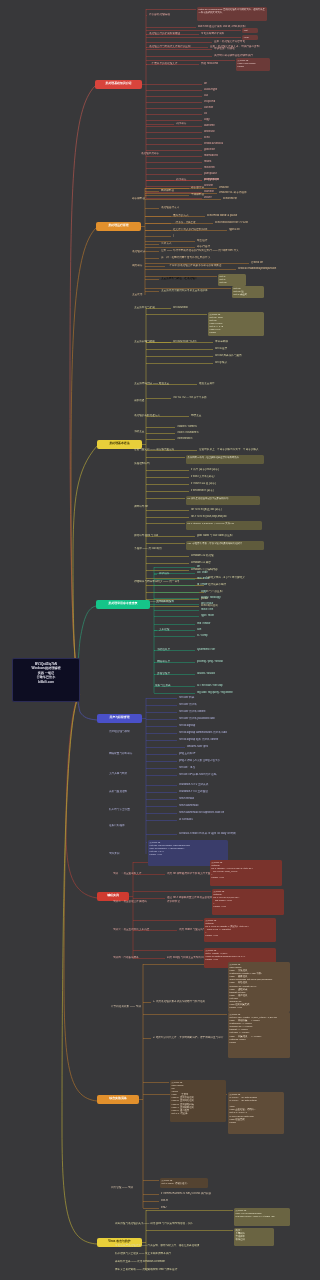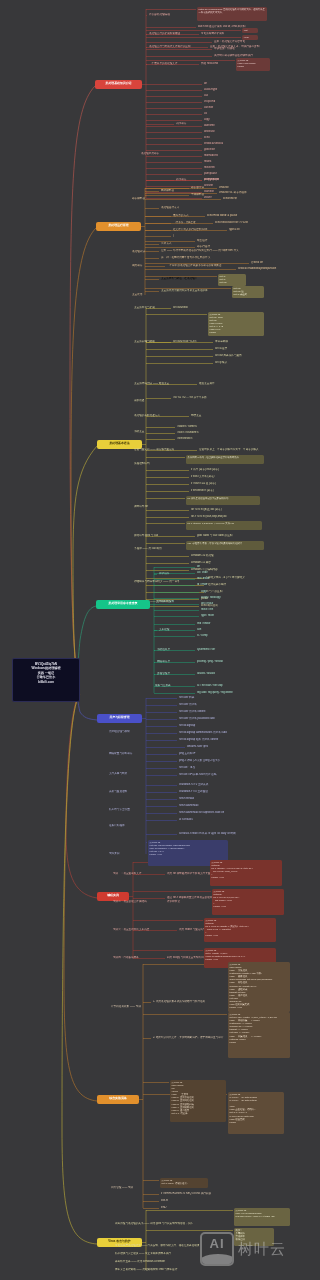--- a/index.html
+++ b/index.html
@@ -548,21 +548,14 @@
       <div class="node box b-khaki" style="left: 234px; top: 1228px; width: 40px; min-height: 18px;">防护：
 杀毒软件
 禁用脚本
 权限控制</div>
       <div class="node t t-yellow" style="left: 114px; top: 1244px; width: 112px; min-height: 5px;">常见的恶意批处理行为 —— 自我复制、删除系统文件、修改注册表启动项</div>
       <div class="node t t-yellow" style="left: 114px; top: 1252px; width: 80px; min-height: 5px;">防护措施与安全建议 —— 禁止未知来源脚本执行</div>
       <div class="node t t-yellow" style="left: 114px; top: 1260px; width: 72px; min-height: 5px;">杀毒软件查杀 —— 使用 Windows Defender</div>
       <div class="node t t-yellow" style="left: 114px; top: 1268px; width: 90px; min-height: 5px;">脚本安全执行策略 —— 用组策略限制 cmd 与脚本运行</div>
     </div>
 
-  <div class="wm" style="left:200px;top:1232px;">
-    <div class="wm-badge">
-      <span class="ai">AI</span>
-      <span class="hill"></span>
-    </div>
-    <div class="wm-text">树叶云</div>
-  </div>
 
 </div>
 
 </body></html>

